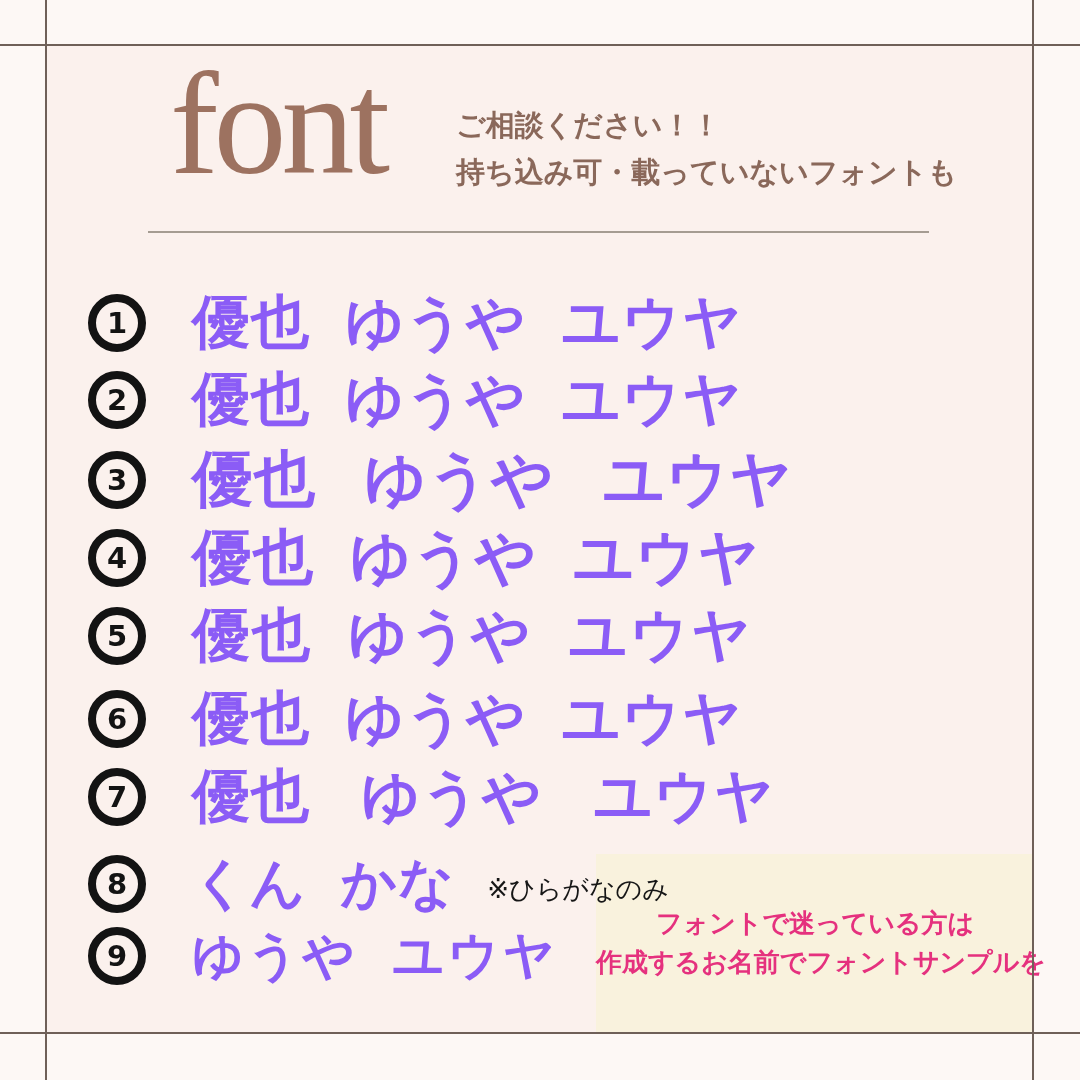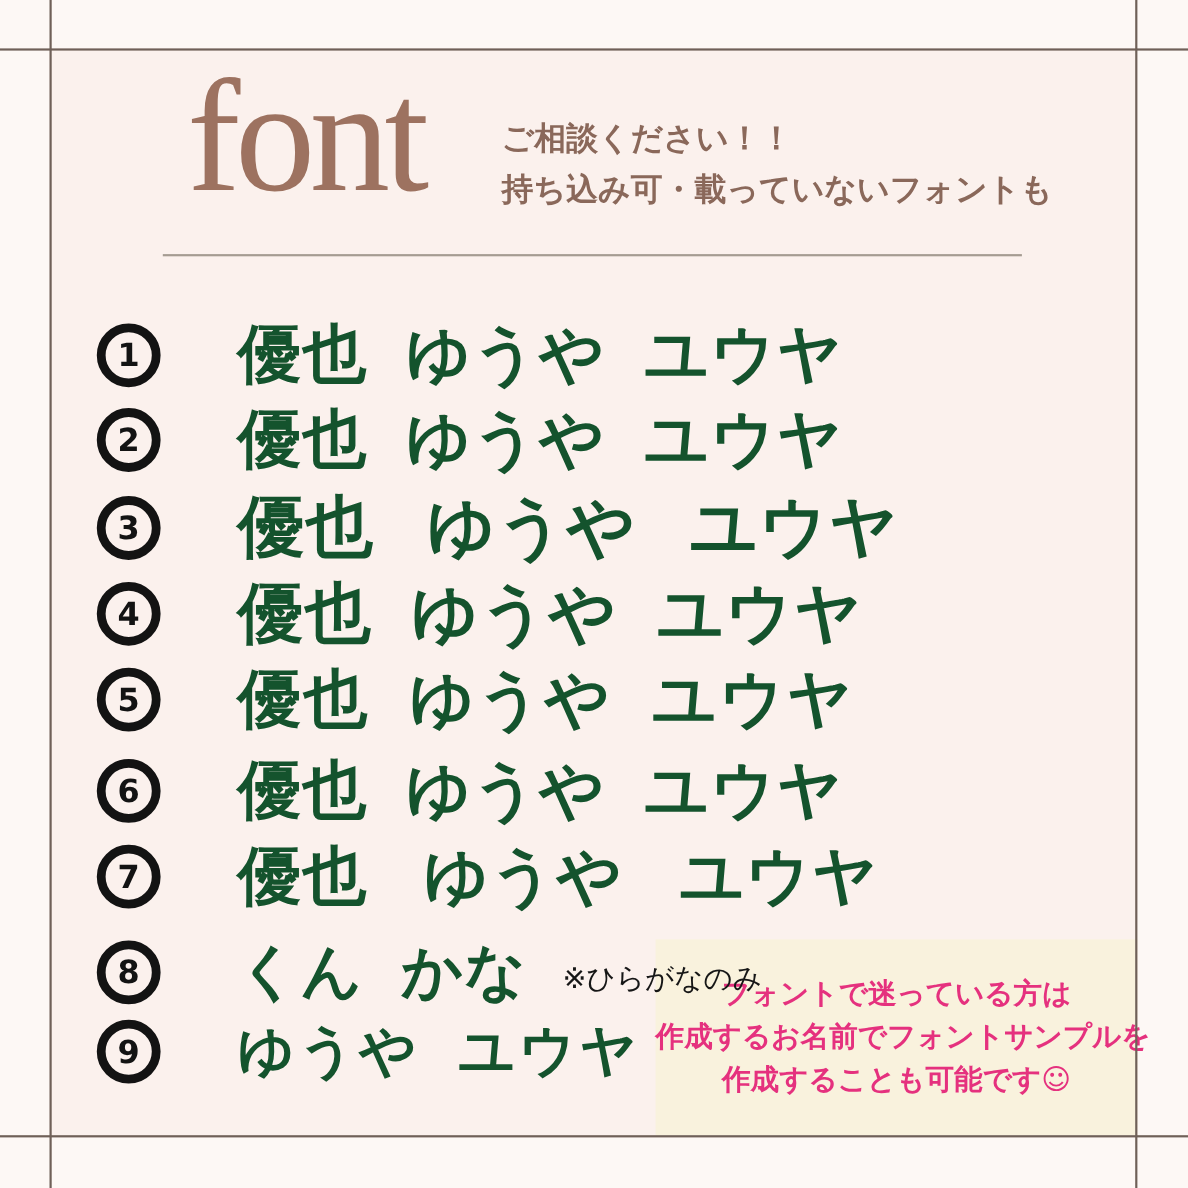--- a/index.html
+++ b/index.html
@@ -42,21 +42,21 @@
     display:flex;align-items:center;white-space:nowrap;
   }
   .r1{top:287px}.r2{top:364px}.r3{top:444px}.r4{top:522px}.r5{top:600px}
   .r6{top:683px}.r7{top:761px}.r8{top:848px}.r9{top:920px}
   .num{
     flex:0 0 auto;width:42px;height:42px;border:8px solid #131313;border-radius:50%;
     display:flex;align-items:center;justify-content:center;
     font-size:29px;font-weight:900;color:#131313;
   }
   .sample{
-    margin-left:70px;font-size:58px;font-weight:900;color:#14532d;
+    margin-left:46px;font-size:58px;font-weight:900;color:#8b5cf6;
     word-spacing:14px;letter-spacing:1px;text-align:right;
   }
   .f2{font-weight:800}
   .f3{font-size:61px;word-spacing:26px}
   .f4{font-size:60px}
   .f5{letter-spacing:2px}
   .f7{word-spacing:30px}
   .f8{font-size:55px}
   .f9{font-size:51px;letter-spacing:3px}
   .note{
@@ -147,14 +147,13 @@
 <div class="row r9">
   <div class="num">
       <span>9</span>
     </div>
   <div class="sample f9">ゆうや ユウヤ</div>
 </div>
 
 <div class="notice">
   <div class="notice-line">フォントで迷っている方は</div>
   <div class="notice-line">作成するお名前でフォントサンプルを</div>
-  <div class="notice-line">作成することも可能です☺</div>
 </div>
 
 </body></html>

